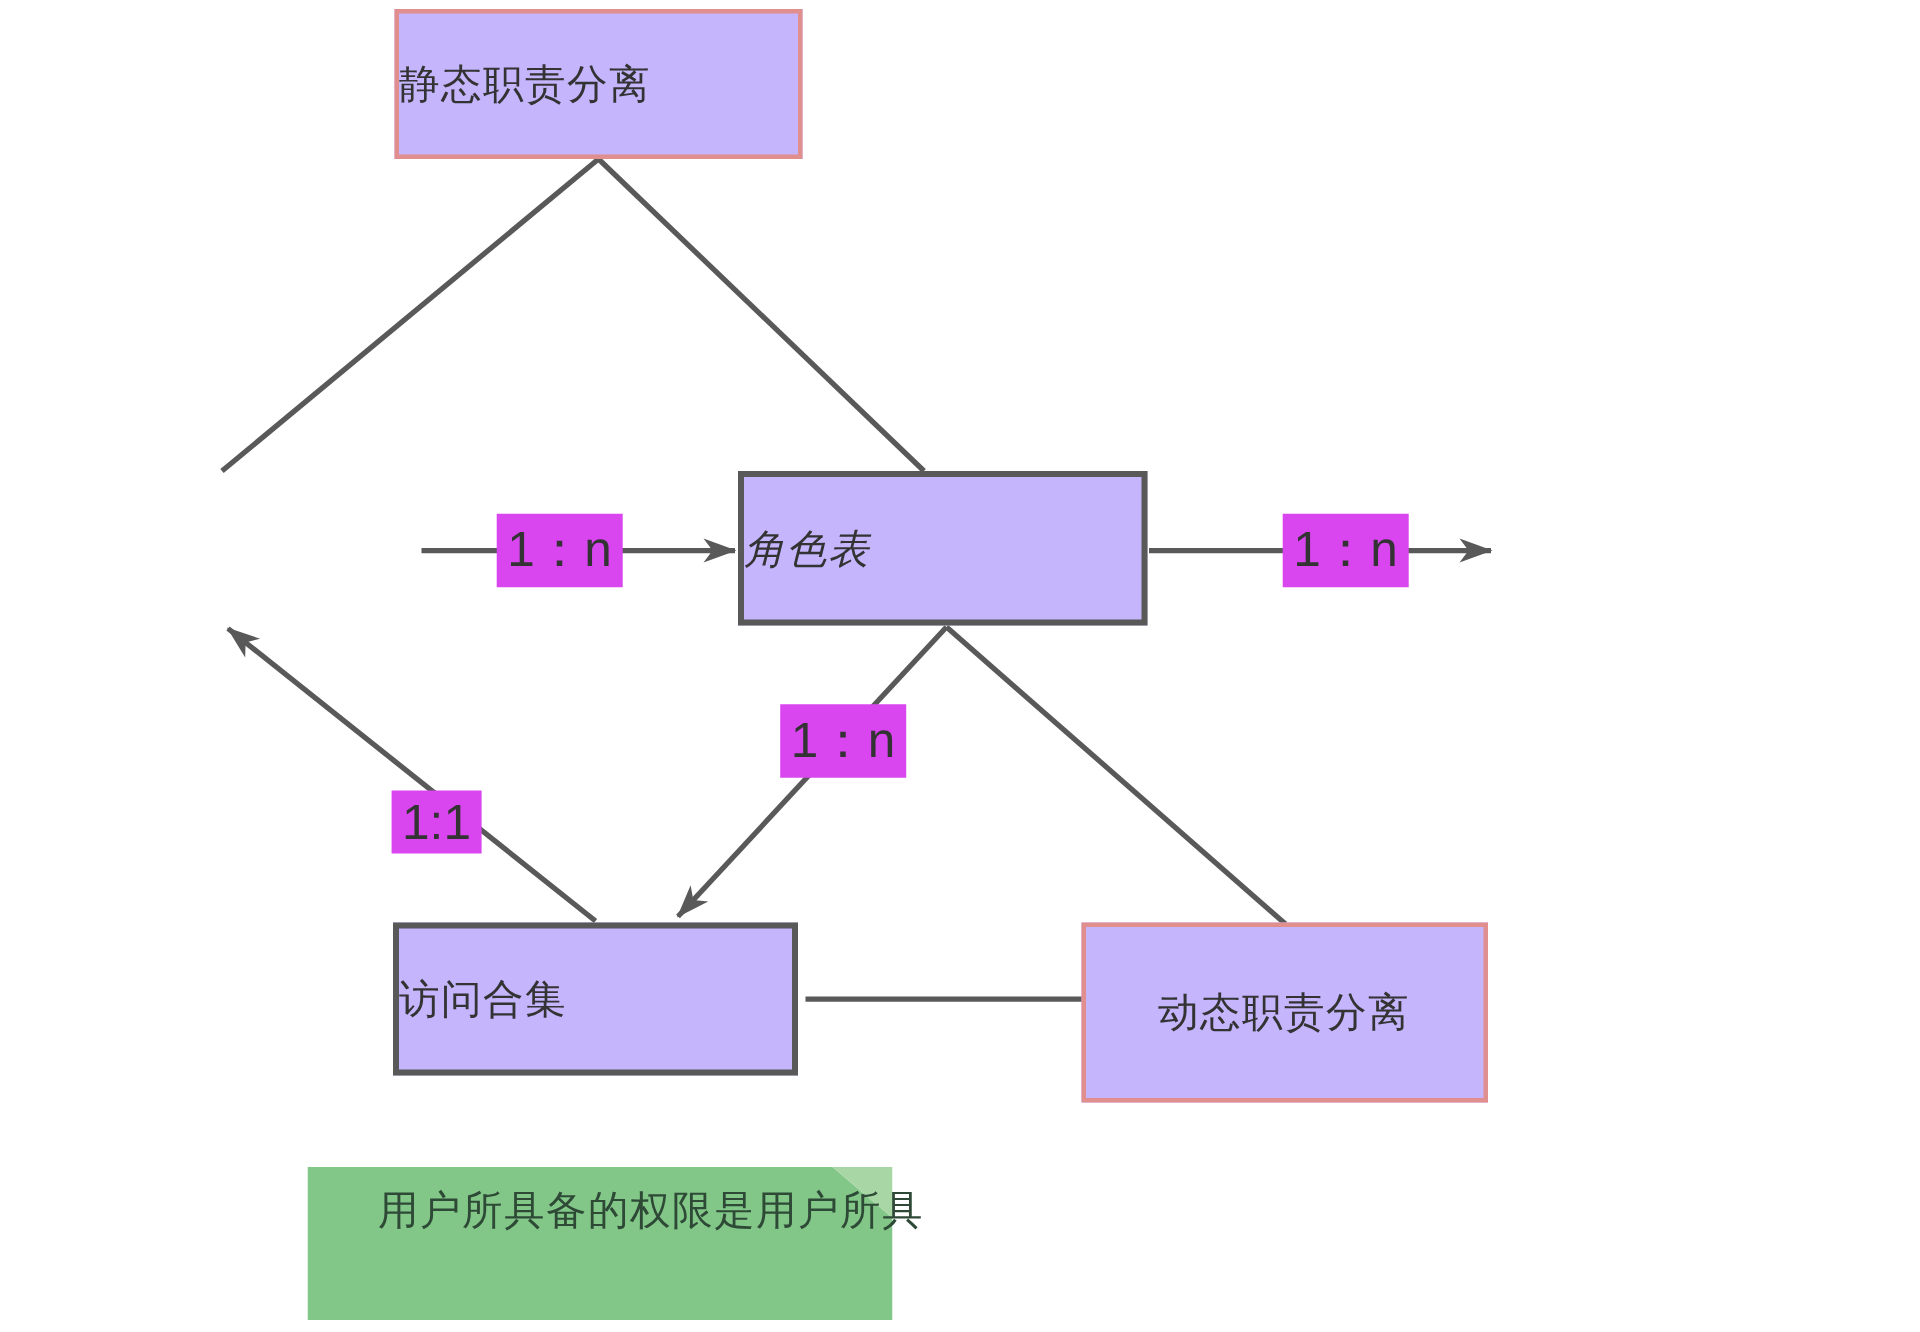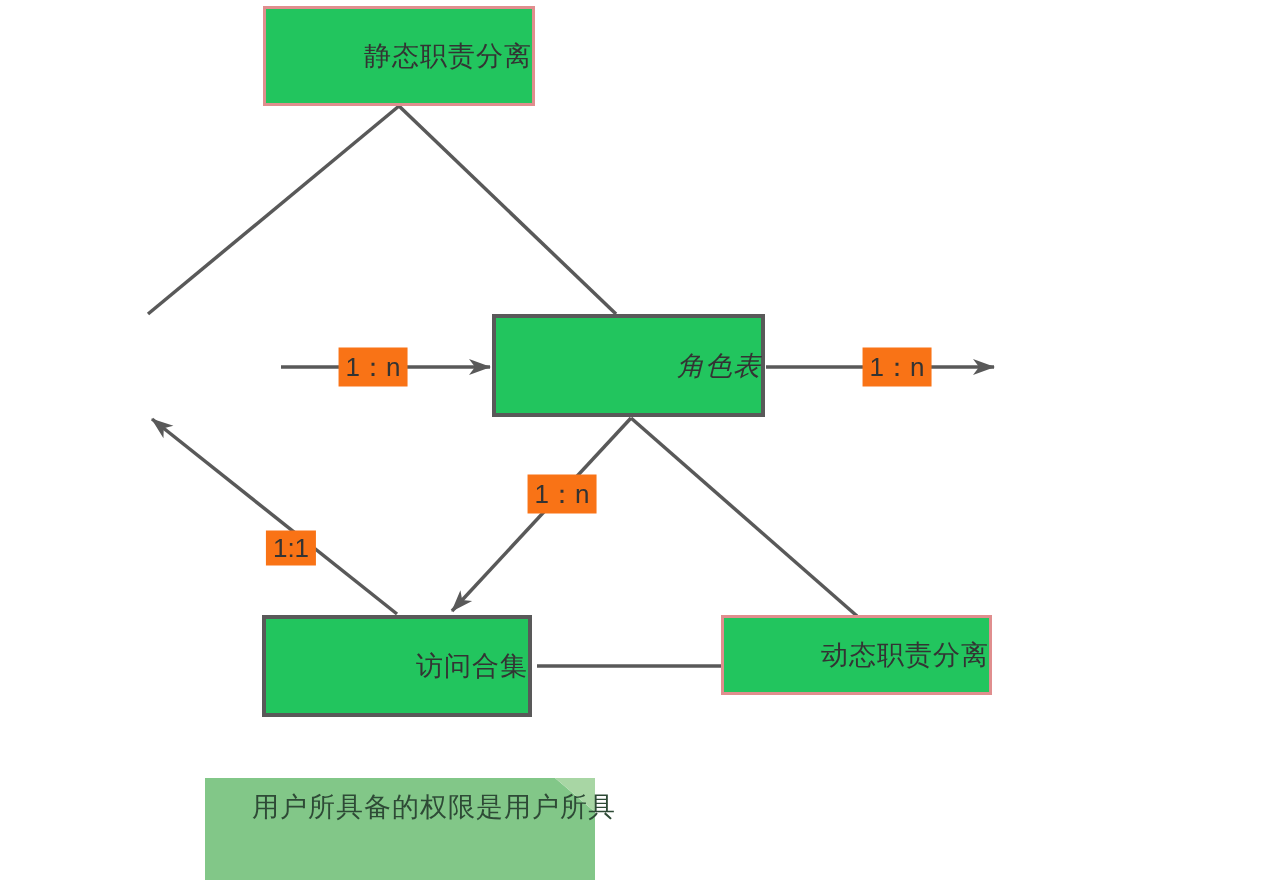--- a/index.html
+++ b/index.html
@@ -20,36 +20,36 @@
     left: 0;
     top: 0;
     width: 1280px;
     height: 888px;
   }
   .node {
     position: absolute;
     box-sizing: border-box;
     display: flex;
     align-items: center;
-    justify-content: flex-end;
-    background: #22c55e;
+    justify-content: flex-start;
+    background: #c4b5fd;
     font-size: 27px;
     color: #333333;
     letter-spacing: 1px;
     white-space: nowrap;
   }
   .node.gray { border: 4px solid #595959; }
   .node.pink { border: 3px solid #e08e8e; }
 
   .edge-label {
     position: absolute;
     transform: translate(-50%, -50%);
-    background: #f97316;
+    background: #d946ef;
     padding: 2px 7px;
-    font-size: 26px;
+    font-size: 33px;
     color: #333333;
     white-space: nowrap;
   }
 
   .note {
     position: absolute;
     left: 205px;
     top: 778px;
     width: 390px;
     height: 102px;
@@ -97,21 +97,21 @@
 
   <div class="node gray" style="left:492px; top:314px; width:273px; height:103px;font-style:italic;">
     <span>角色表</span>
   </div>
 
 
   <div class="node gray" style="left:262px; top:615px; width:270px; height:102px;">
     <span>访问合集</span>
   </div>
 
-  <div class="node pink" style="left:721px; top:615px; width:271px; height:80px;">
+  <div class="node pink" style="left:721px; top:615px; width:271px; height:120px;padding-left:48px;">
     <span>动态职责分离</span>
   </div>
 
   <div class="edge-label" style="left:373px; top:367px;">1：n</div>
 
   <div class="edge-label" style="left:897px; top:367px;">1：n</div>
 
   <div class="edge-label" style="left:291px; top:548px;">1:1</div>
 
   <div class="edge-label" style="left:562px; top:494px;">1：n</div>

